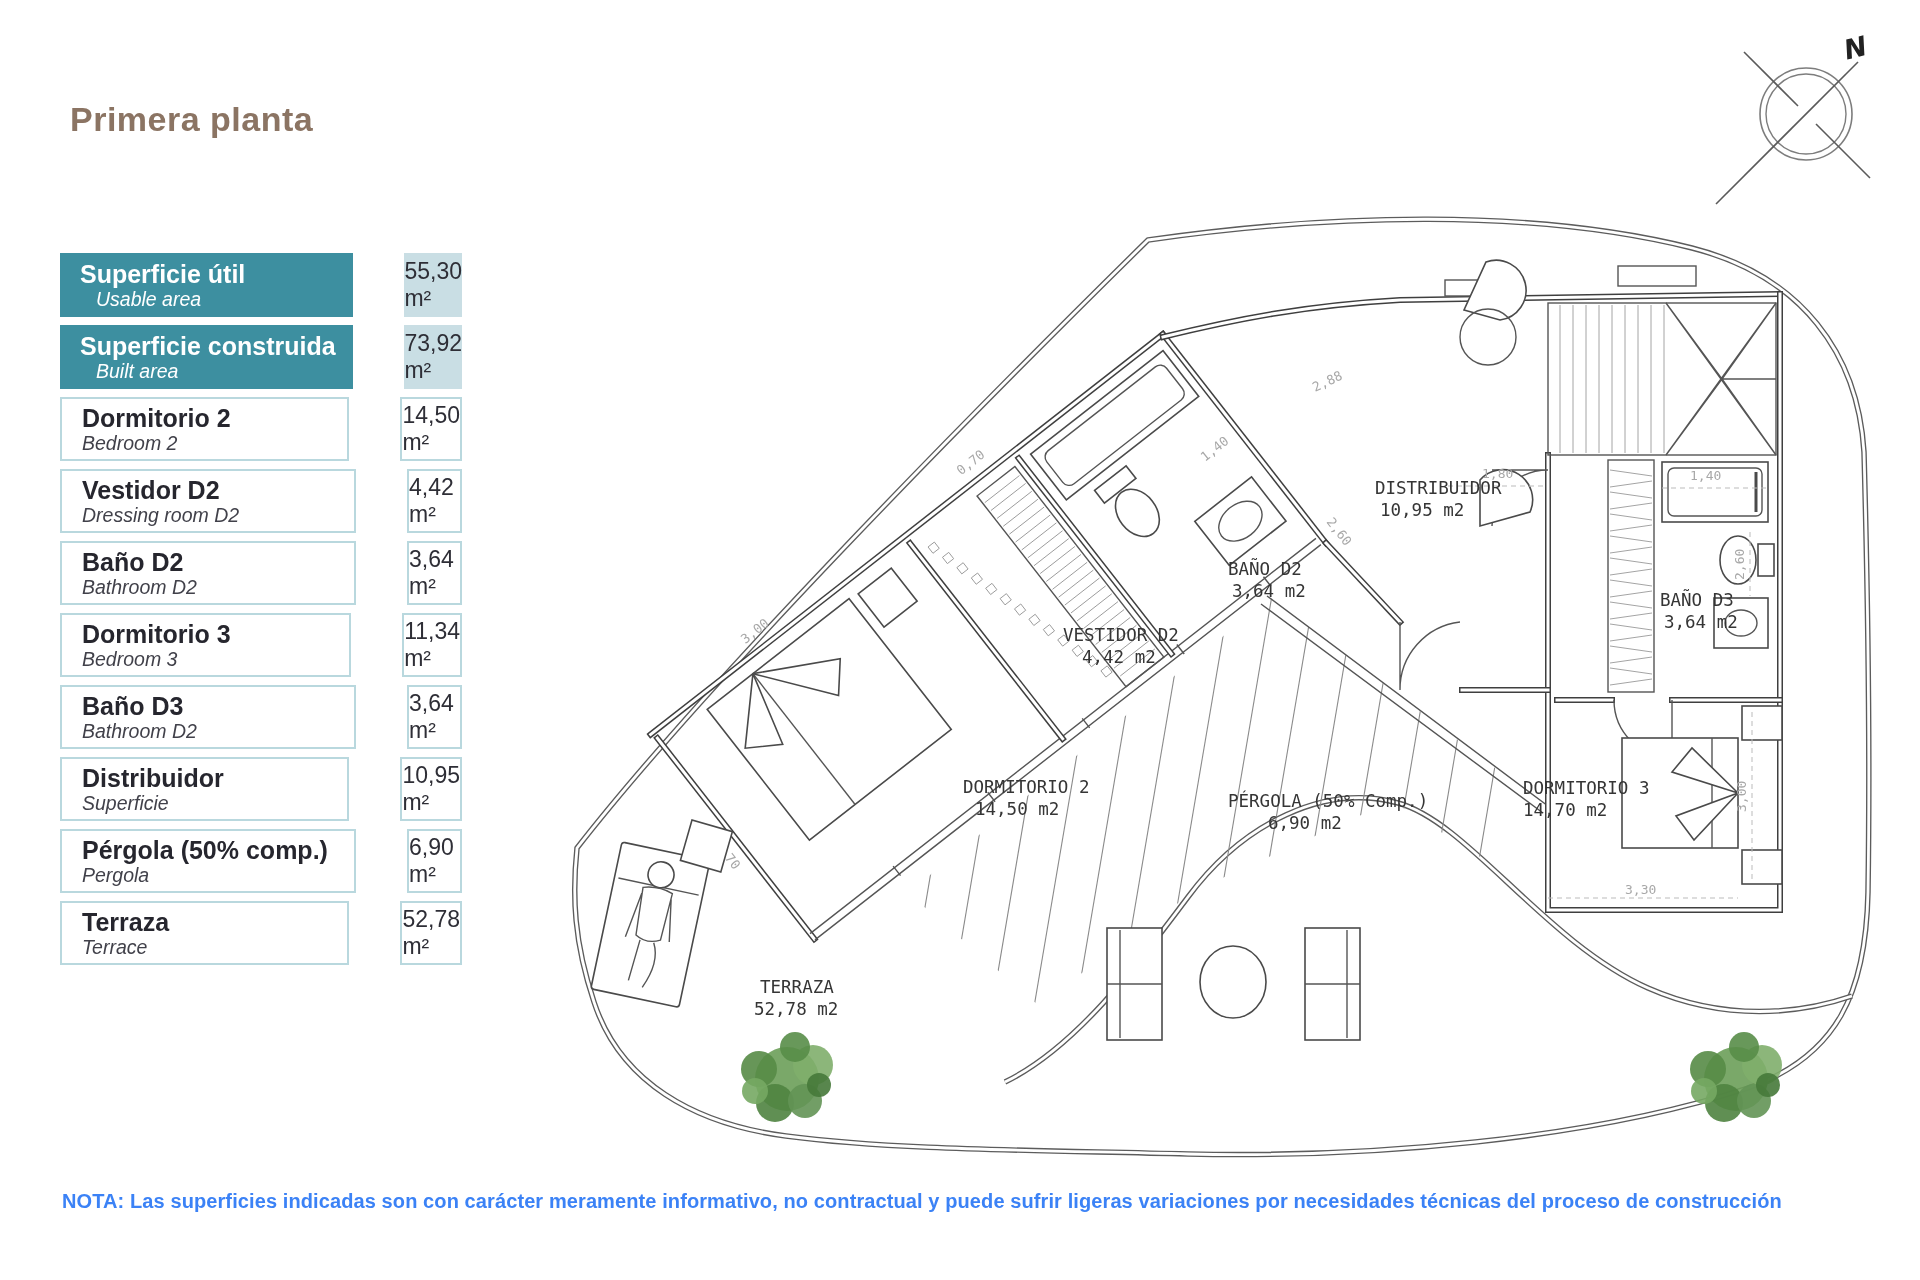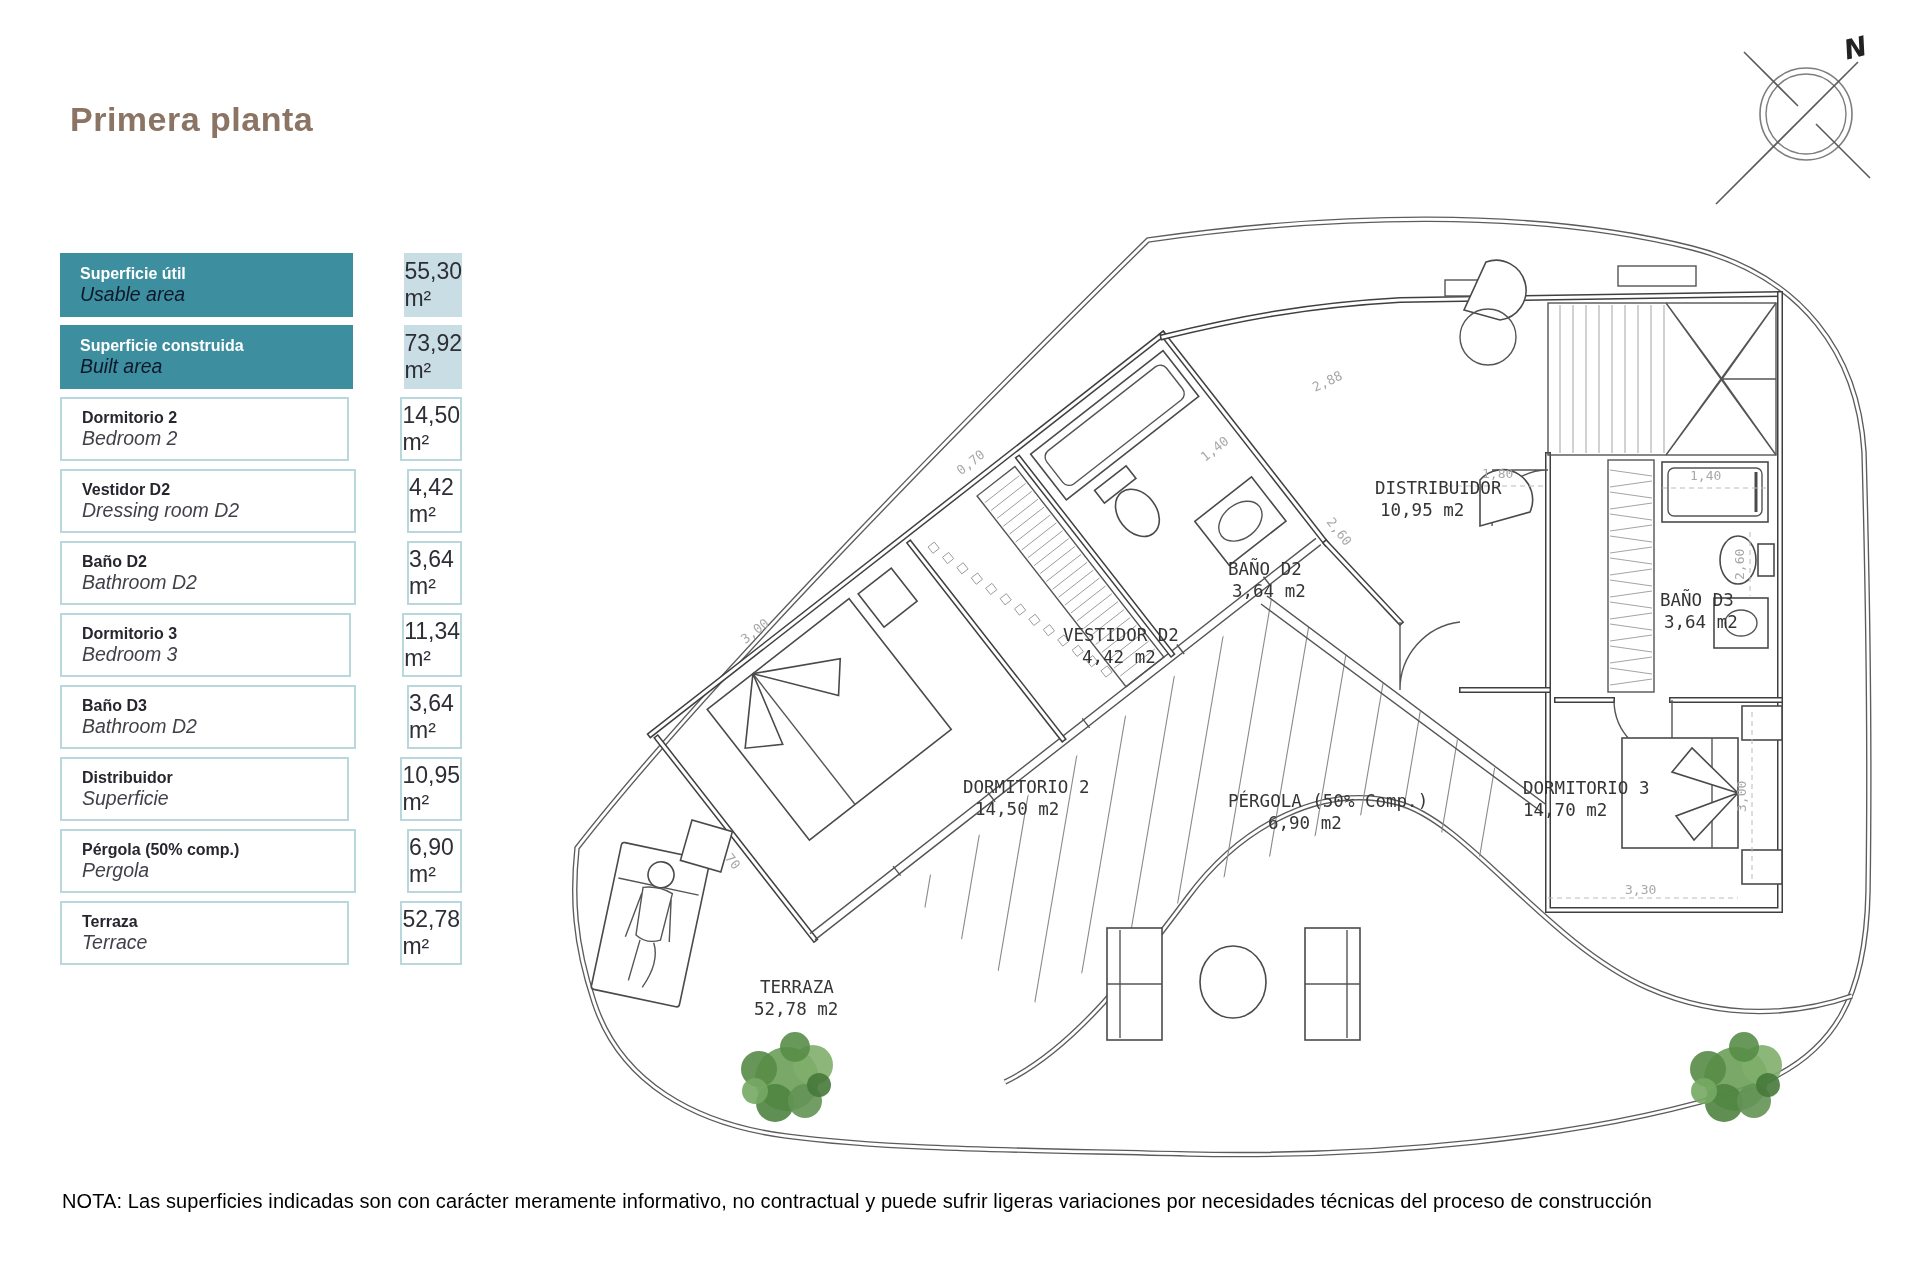--- a/index.html
+++ b/index.html
@@ -13,27 +13,27 @@
   .t-en{font-size:47px;font-weight:700;font-style:italic;color:#a5b99e;}
   
   .areas-table{position:absolute;left:60px;top:253px;width:402px;}
   .t-row{display:flex;gap:7px;margin-bottom:8px;height:64px;}
   .c-label{width:296px;box-sizing:border-box;display:flex;flex-direction:column;justify-content:center;
     padding-left:20px;background:#ffffff;border:2px solid #b9d8de;}
   .c-val{flex:1;box-sizing:border-box;display:flex;align-items:center;justify-content:center;
     background:#ffffff;border:2px solid #b9d8de;font-size:23px;color:#2e2e36;margin-left:44px;}
   .t-row.hdr .c-label{background:#3d8fa0;border:none;}
   .t-row.hdr .c-val{background:#c9dee4;border:none;}
-  .nm{font-size:16px;font-weight:700;color:#26262e;line-height:1.12;}
+  .nm{font-size:25px;font-weight:700;color:#26262e;line-height:1.12;}
   .sub{font-size:19.5px;font-style:italic;color:#41414a;line-height:1.15;}
   .hdr .nm{color:#ffffff;}
-  .hdr .sub{color:#0f172a;}
+  .hdr .sub{color:#ffffff;margin-left:16px;}
   
   .note{position:absolute;left:62px;top:1190px;width:1820px;}
-  .note-es{font-size:20px;font-weight:400;color:#000000;letter-spacing:.1px;}
+  .note-es{font-size:20px;font-weight:700;color:#3b82f6;letter-spacing:.1px;}
   .note-en{font-size:19px;font-style:italic;color:#3a3a3a;margin-top:12px;}
   
   svg.plan{position:absolute;left:0;top:0;}
   .bound{stroke:#5c5c5c;stroke-width:5.5;fill:none;}
   .boundi{stroke:#ffffff;stroke-width:2.8;fill:none;}
   .w{stroke:#3f3f3f;stroke-width:6;fill:none;stroke-linecap:square;}
   .wi{stroke:#ffffff;stroke-width:3;fill:none;stroke-linecap:square;}
   .thin{stroke:#555555;stroke-width:1.4;fill:none;}
   .furn{stroke:#4a4a4a;stroke-width:1.6;fill:#ffffff;}
   .hatch{stroke:#9a9a9a;stroke-width:.9;fill:none;}

